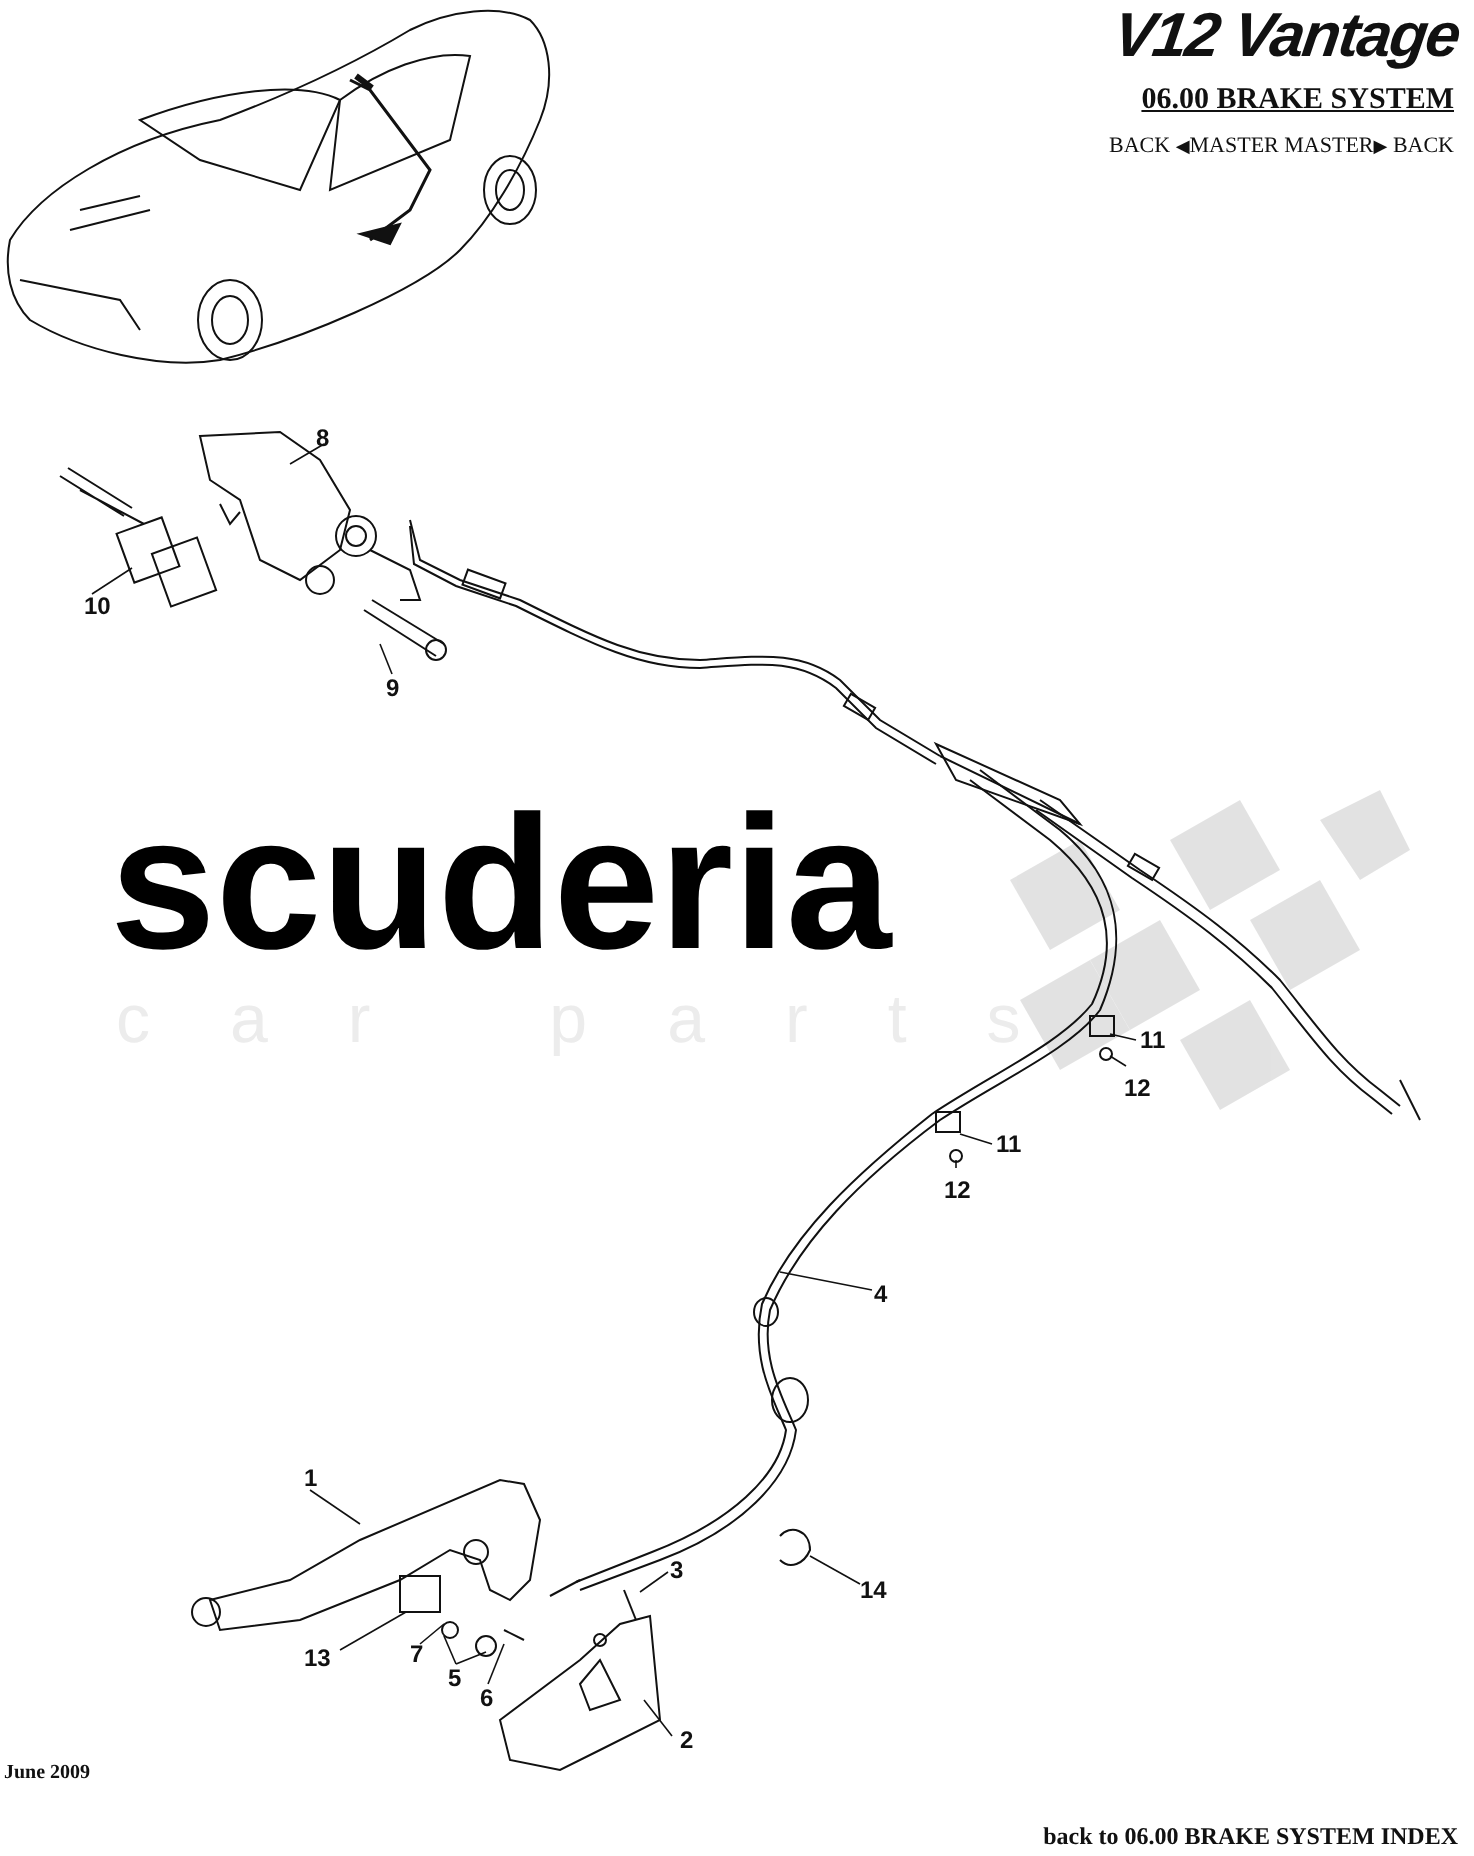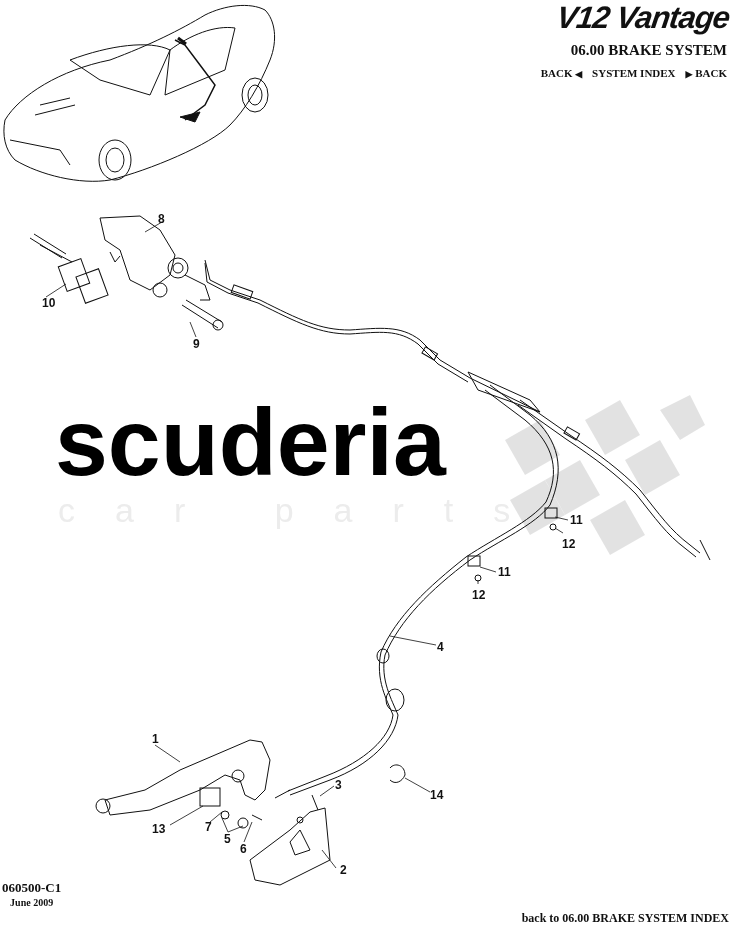--- a/index.html
+++ b/index.html
@@ -1,22 +1,22 @@
 <!DOCTYPE html>
 <html><head>
 <meta charset="utf-8">
 <style>
   html, body { margin:0; padding:0; background:#ffffff; }
   body { width:737px; height:928px; position:relative; overflow:hidden;
          font-family:"Liberation Serif", serif; color:#111; }
   .abs { position:absolute; }
   .brand { right:8px; top:0px; font-family:"Liberation Sans", sans-serif; font-style:italic;
            font-weight:bold; font-size:31px; letter-spacing:-1px; color:#111; transform:skewX(-8deg); }
-  .section-title { right:10px; top:42px; font-size:15px; font-weight:bold; }
-  .nav { right:10px; top:67px; font-size:11px; font-weight:bold; display:flex; gap:10px; align-items:flex-end; }
+  .section-title { right:10px; top:42px; font-size:15px; font-weight:bold;text-decoration:underline; }
+  .nav { right:10px; top:67px; font-size:11px; font-weight:normal; display:flex; align-items:flex-end; }
   .nav span { cursor:pointer; }
   .nav .tri { font-size:9px; }
   .footer-left { left:2px; top:880px; font-weight:bold; }
   .footer-left .code { font-size:13px; display:block; line-height:16px; }
   .footer-left .title { font-size:13px; display:block; line-height:16px; }
   .footer-left .date { font-size:10px; display:block; line-height:14px;text-align:center; }
   .footer-right { right:8px; top:911px; font-size:12px; font-weight:bold; cursor:pointer;text-align:right; }
   .wm1 { left:55px; top:395px; font-family:"Liberation Sans", sans-serif; font-weight:bold;
          font-size:95px; color:#000000; letter-spacing:0px; line-height:1; }
   .wm2 { left:58px; top:493px; font-family:"Liberation Sans", sans-serif; font-size:34px;
@@ -164,24 +164,23 @@
 <div class="abs callout" style="left:152px;top:822px;">13</div>
 <div class="abs callout" style="left:430px;top:788px;">14</div>
 
 <div class="abs brand">V12 Vantage</div>
 <div class="abs section-title">06.00 BRAKE SYSTEM</div>
 <div class="abs nav">
   <span>
     <span>BACK</span>
     <span class="tri">◀</span>
   </span>
-  <span>SYSTEM INDEX</span>
+  <span>MASTER MASTER</span>
   <span>
     <span class="tri">▶</span>
     <span>BACK</span>
   </span>
 </div>
 
 <div class="abs footer-left">
-  <span class="code">060500-C1</span>
   <span class="date">June 2009</span>
 </div>
 <div class="abs footer-right">back to 06.00 BRAKE SYSTEM INDEX</div>
 
 </body></html>

